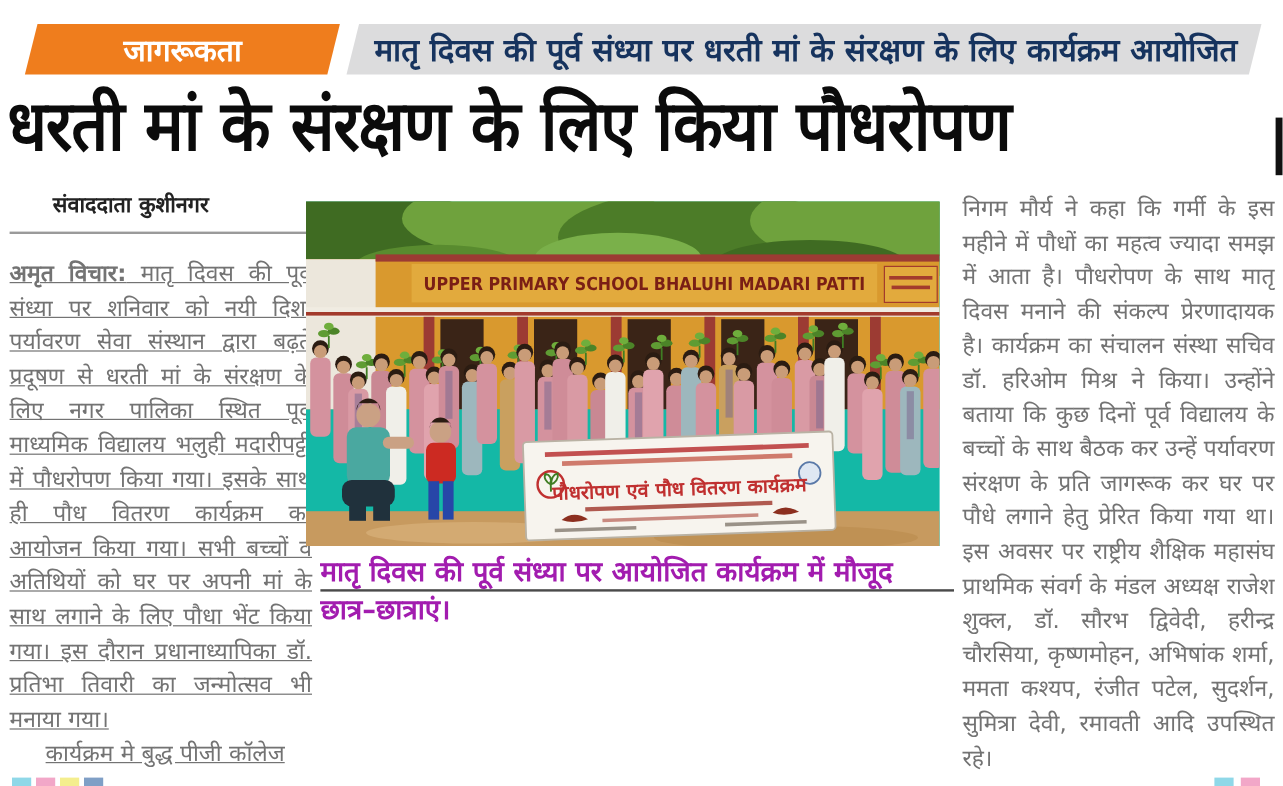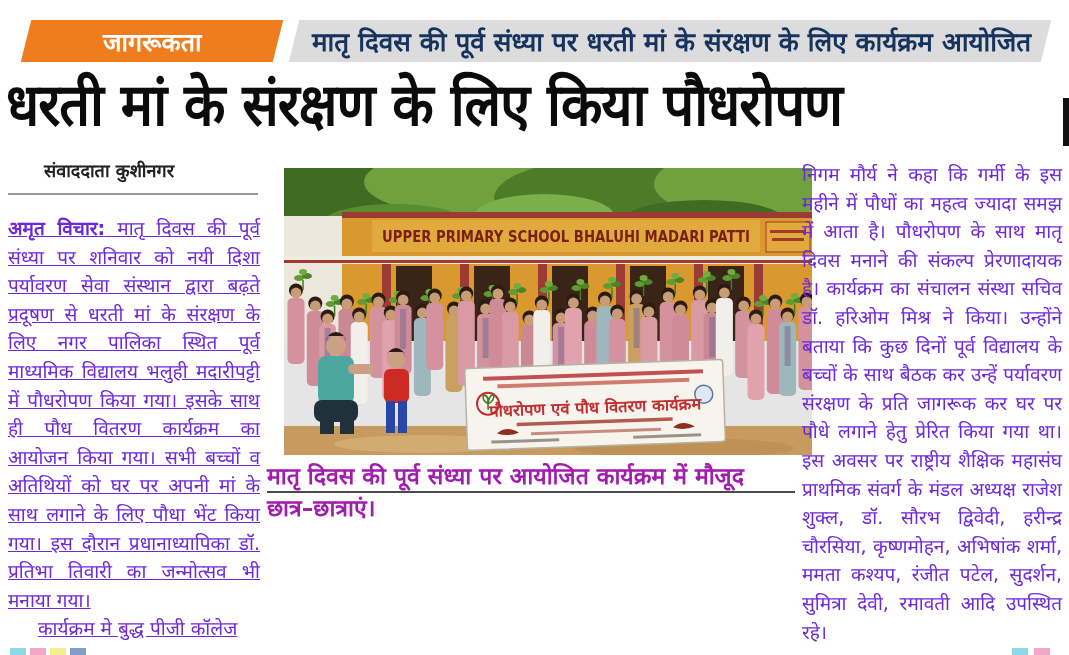--- a/index.html
+++ b/index.html
@@ -17,30 +17,30 @@
   
   .headline{position:absolute;left:6px;top:68px;width:1056px;font-size:54px;line-height:1.3;
       font-weight:bold;color:#0b0b0b;letter-spacing:-1px;white-space:nowrap;transform:scaleY(1.08);transform-origin:top left;}
   .headline-sliver{position:absolute;right:0;top:98px;width:6px;height:48px;background:#111;}
 
   
   .byline{position:absolute;left:8px;top:158px;font-size:18px;font-weight:bold;color:#222;margin-left:36px;}
   .byline-rule{position:absolute;left:8px;top:193px;width:250px;height:2px;background:#9a9a9a;}
 
   
-  .bodycol{position:absolute;font-size:19px;line-height:28.6px;text-align:justify;color:#6d28d9;}
+  .bodycol{position:absolute;font-size:19px;line-height:28.6px;text-align:justify;color:#737373;}
   .col-left{left:8px;top:214px;width:252px;}
   .col-right{left:802px;top:160px;width:260px;}
   .col-mid-a{left:267px;top:498px;width:252px;}
   .col-mid-b{left:541px;top:498px;width:254px;}
   .lead{font-weight:bold;}
   .para2{text-indent:30px;margin-top:0;}
 
   
-  .photo{position:absolute;left:284px;top:168px;width:528px;height:287px;background:#e5e5e5;}
+  .photo{position:absolute;left:255px;top:168px;width:528px;height:287px;background:#14b8a6;}
   .caption{position:absolute;left:267px;top:459px;width:528px;font-size:23px;font-weight:bold;color:#a21caf;}
   .caption-rule{position:absolute;left:267px;top:491px;width:528px;height:2px;background:#4a4a4a;}
 
   
   .regmark{position:absolute;bottom:0;height:7px;width:16px;}
 
   p{margin:0 0 0 0;text-decoration:underline;}
 </style>
 </head>
 <body>

